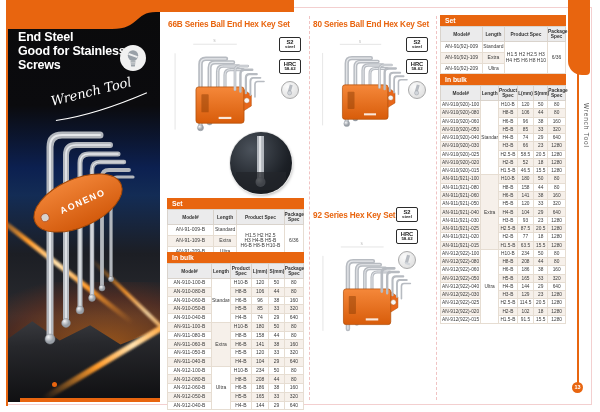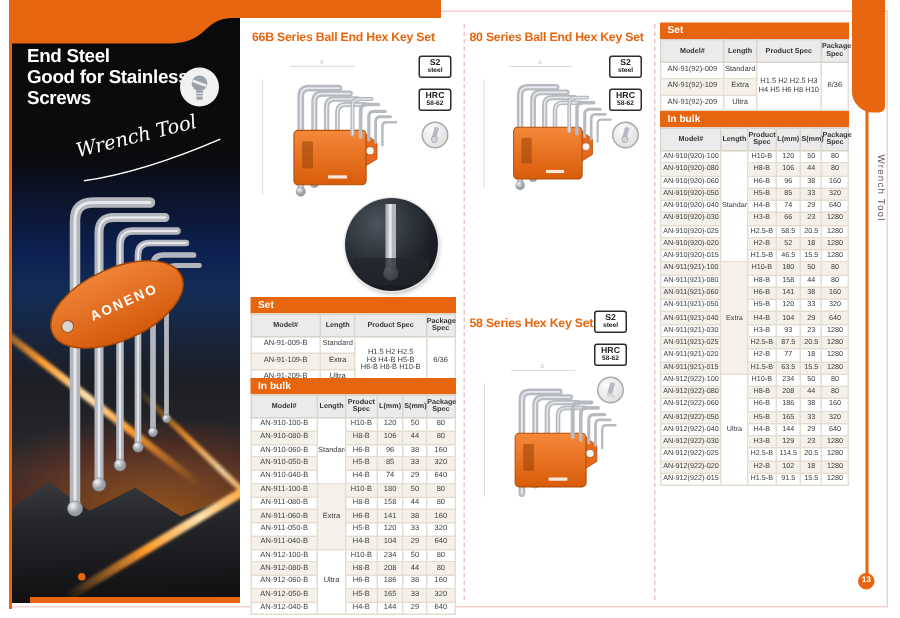--- a/index.html
+++ b/index.html
@@ -444,21 +444,21 @@
       <rect x="4.8" y="0.8" width="3" height="7" fill="#b7bbc1" transform="rotate(16 6.3 4.3)"></rect>
       <circle cx="5.6" cy="8.9" r="2.1" fill="#d2d6db" stroke="#8e939a" stroke-width="0.4"></circle>
     </svg>
   </div>
 </div>
 
 <svg class="art" style="left:314px;top:36px" width="112" height="96" viewBox="0 0 130 108">
     <use href="#keyset-ball"></use>
   </svg>
 
-<div class="sec-title" style="left:313px;top:211px;width:90px">58 Series Hex Key Set</div>
+<div class="sec-title" style="left:313px;top:211px;width:90px">92 Series Hex Key Set</div>
 
 <div class="badge-stack" style="left:396px;top:207px">
   <div class="cert">
     <div class="t">S2</div>
     <div class="b">steel</div>
   </div>
   <div class="cert">
     <div class="t">HRC</div>
     <div class="b">58-62</div>
   </div>

